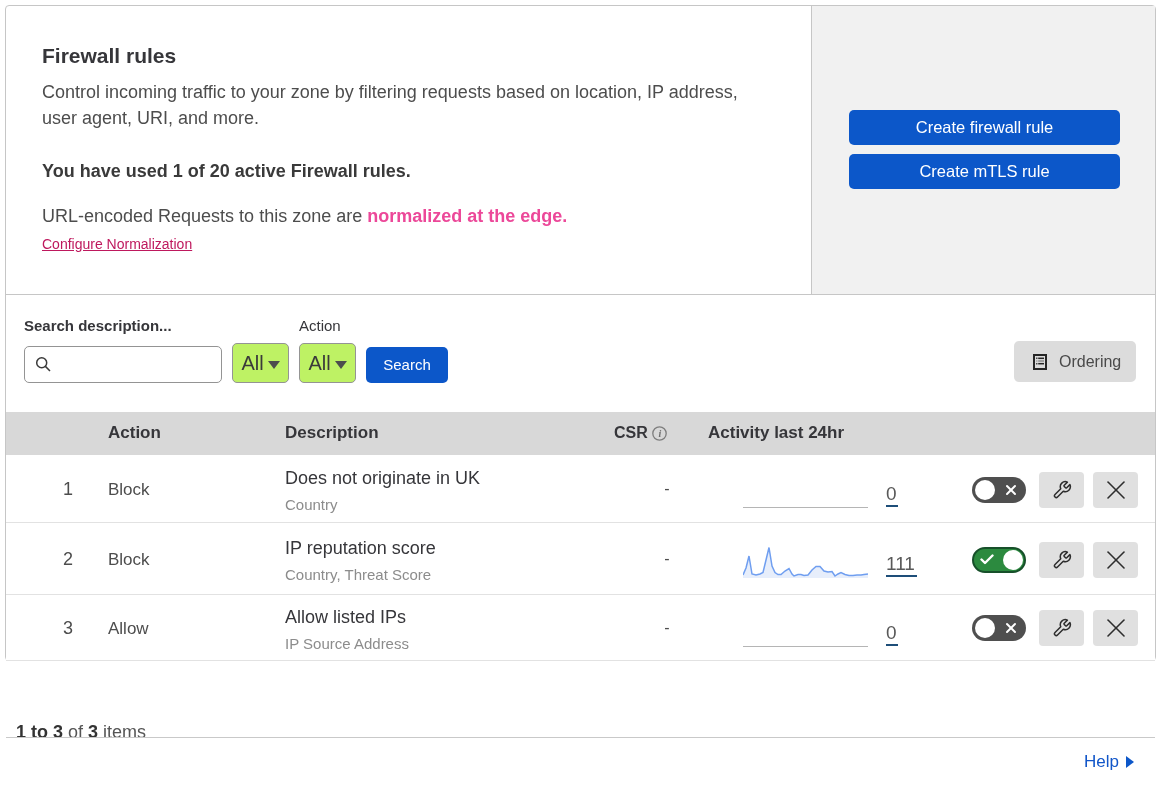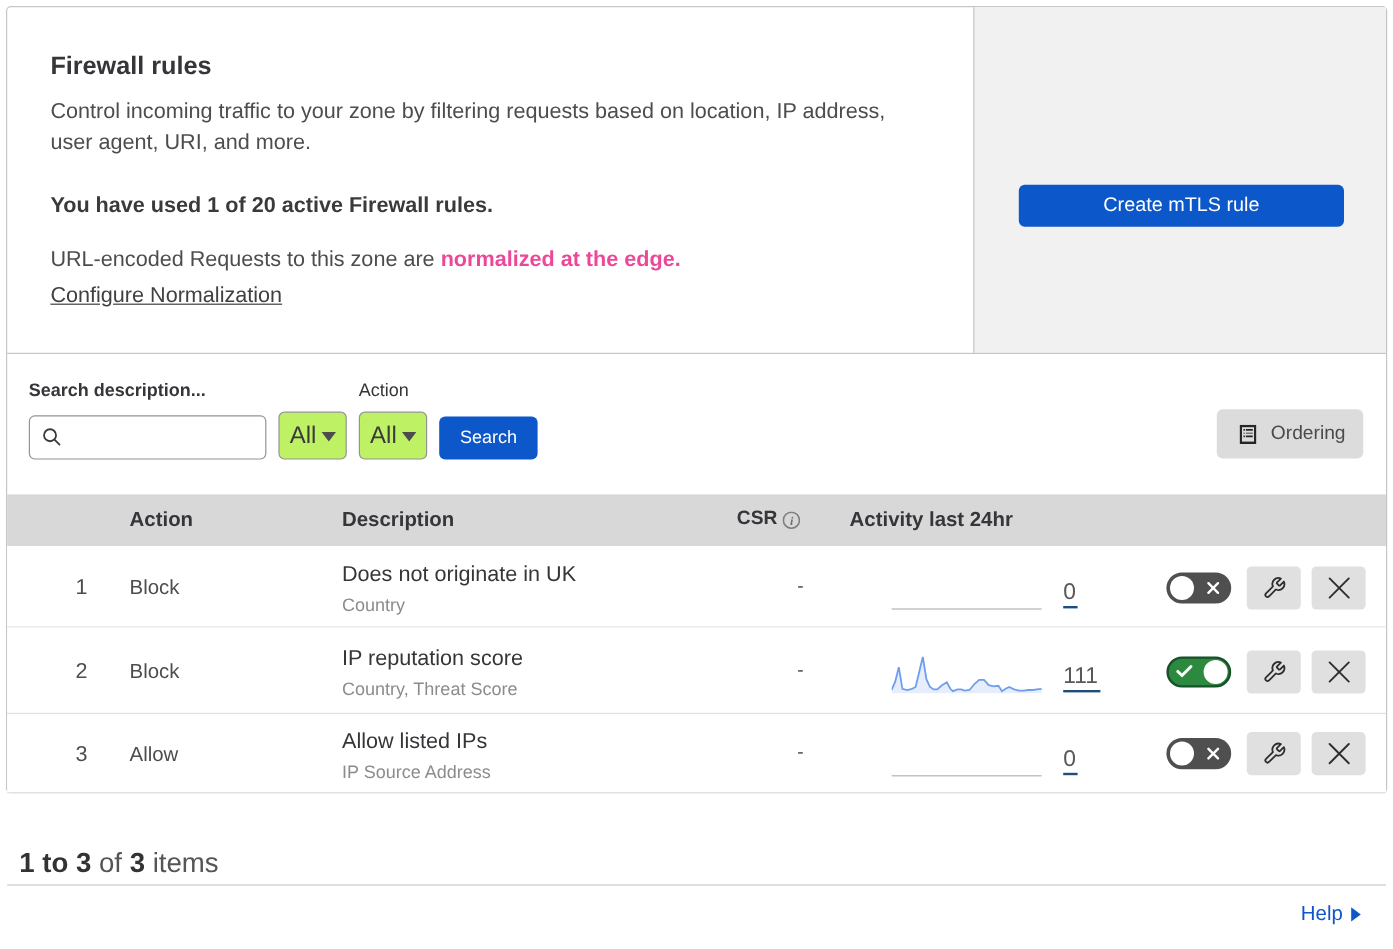--- a/index.html
+++ b/index.html
@@ -6,21 +6,21 @@
 html,body { width:1161px; height:791px; background:#fff; font-family:"Liberation Sans",sans-serif; }
 #card { position:absolute; left:5px; top:5px; width:1151px; height:656px; border:1px solid #c6c6c6; border-radius:4px; background:#fff; }
 #card > div, #card > h1, #card > a, #card > svg { position:absolute; }
 #graypanel { left:805px; top:0; width:344px; height:288px; background:#f1f1f1; border-left:1px solid #c6c6c6; }
 #hdrborder { left:0; top:288px; width:1149px; height:1px; background:#c6c6c6; }
 h1.title { left:36px; top:38px; font-size:21px; font-weight:700; color:#36363a; }
 .body-text { left:36px; top:73px; font-size:18px; line-height:26px; color:#4d4d4d; }
 .bold-line { left:36px; top:155px; font-size:18px; font-weight:700; color:#3a3a3a; }
 .url-line { left:36px; top:200px; font-size:18px; color:#4d4d4d; }
 .url-line b { color:#ec4899; }
-.cfg-link { left:36px; top:230px; font-size:18px; color:#404040; text-decoration:underline; }
+.cfg-link { left:36px; top:230px; font-size:14px; color:#be185d; text-decoration:underline; }
 .bluebtn { left:843px; width:271px; height:35px; background:#0c57c9; border-radius:5px; color:#fff; font-size:16.5px; text-align:center; line-height:35px; }
 .lbl { font-size:15px; color:#36363a; }
 #searchbox { left:18px; top:340px; width:198px; height:37px; border:1px solid #949494; border-radius:5px; background:#fff; }
 .select { top:337px; width:57px; height:40px; border:1px solid #949494; border-radius:5px; background:#bef264; font-size:20px; color:#3a3a3a; text-align:center; line-height:38px; }
 .select .tri { display:inline-block; width:0; height:0; border-left:6px solid transparent; border-right:6px solid transparent; border-top:8px solid #4d4d4d; margin-left:4px; vertical-align:middle; }
 #searchbtn { left:360px; top:341px; width:82px; height:36px; background:#0c57c9; border-radius:5px; color:#fff; font-size:15px; text-align:center; line-height:36px; }
 #orderbtn { left:1008px; top:335px; width:122px; height:41px; background:#dcdcdc; border-radius:5px; color:#4a4a4a; font-size:16px; line-height:41px; }
 #thead { left:0; top:406px; width:1149px; height:43px; background:#d8d8d8; }
 .th { position:absolute; top:11px; font-size:17px; font-weight:700; color:#36363a; }
 .rowbg { left:0; width:1149px; background:#fff; border-bottom:1px solid #e2e2e2; }
@@ -31,36 +31,37 @@
 .dash { left:651px; width:20px; text-align:center; font-size:16px; color:#4d4d4d; }
 .flatline { left:737px; width:125px; height:1px; background:#b5b5b5; }
 .cnt { left:880px; font-size:19px; color:#595959; }
 .cntline { left:880px; height:2px; background:#1e4e79; }
 .toggle { left:966px; width:54px; height:26px; border-radius:13px; }
 .toggle.off { background:#4f4f4f; }
 .toggle.off .knob { position:absolute; left:3px; top:3px; width:20px; height:20px; border-radius:50%; background:#fff; }
 .toggle.on { background:#2c8a3f; border:2px solid #17502a; }
 .toggle.on .knob { position:absolute; right:1px; top:1px; width:20px; height:20px; border-radius:50%; background:#fff; }
 .sqbtn { width:45px; height:36px; background:#e0e0e0; border-radius:4px; display:flex; align-items:center; justify-content:center; }
-.footer-items { left:10px; top:700px; font-size:23px; color:#555;text-align:right; }
+.footer-items { left:10px; top:716px; font-size:18px; color:#555;text-align:right; }
 .footer-items b { color:#333; }
 #footline { left:0; top:731px; width:1149px; height:1px; background:#c9c9c9; }
 .help { left:1078px; top:746px; font-size:17px; color:#1156c9; }
 .helptri { display:inline-block; width:0; height:0; border-top:6.5px solid transparent; border-bottom:6.5px solid transparent; border-left:8px solid #0c57c9; margin-left:7px; vertical-align:-1px; }
 </style>
 </head>
 <body>
 <div id="card">
   <div id="graypanel"></div>
   <div id="hdrborder"></div>
   <h1 class="title">Firewall rules</h1>
   <div class="body-text">Control incoming traffic to your zone by filtering requests based on location, IP address,<br>user agent, URI, and more.</div>
   <div class="bold-line">You have used 1 of 20 active Firewall rules.</div>
   <div class="url-line">URL-encoded Requests to this zone are <b>normalized at the edge.</b></div>
   <a class="cfg-link">Configure Normalization</a>
+  <div class="bluebtn" style="top:104px;">Create firewall rule</div>
   <div class="bluebtn" style="top:148px;">Create mTLS rule</div>
 
   <div class="lbl" style="left:18px; top:311px;font-weight:bold;">Search description...</div>
   <div id="searchbox">
     <svg width="18" height="18" style="position:absolute;left:10px;top:9px;" viewBox="0 0 18 18" fill="none" stroke="#3a3a3a" stroke-width="1.5">
       <circle cx="6.7" cy="6.7" r="5"></circle>
         <line x1="10.4" y1="10.4" x2="15" y2="15"></line>
     </svg>
   </div>
   <div class="lbl" style="left:226px; top:311px;margin-top:27px;">Status</div>

